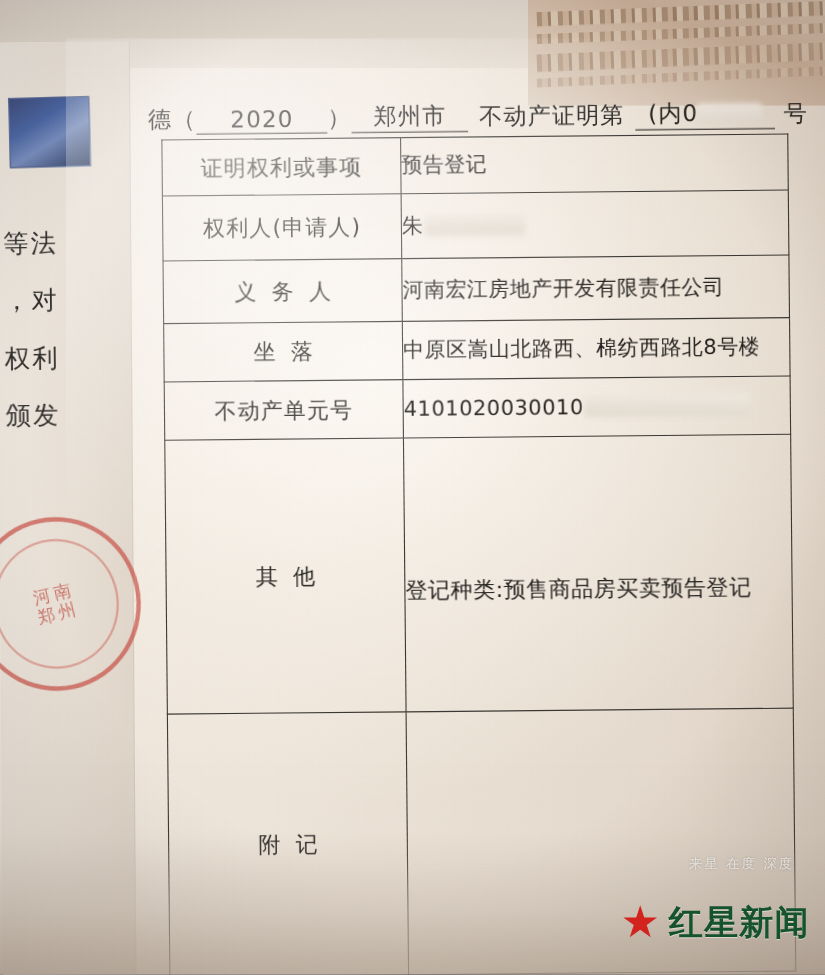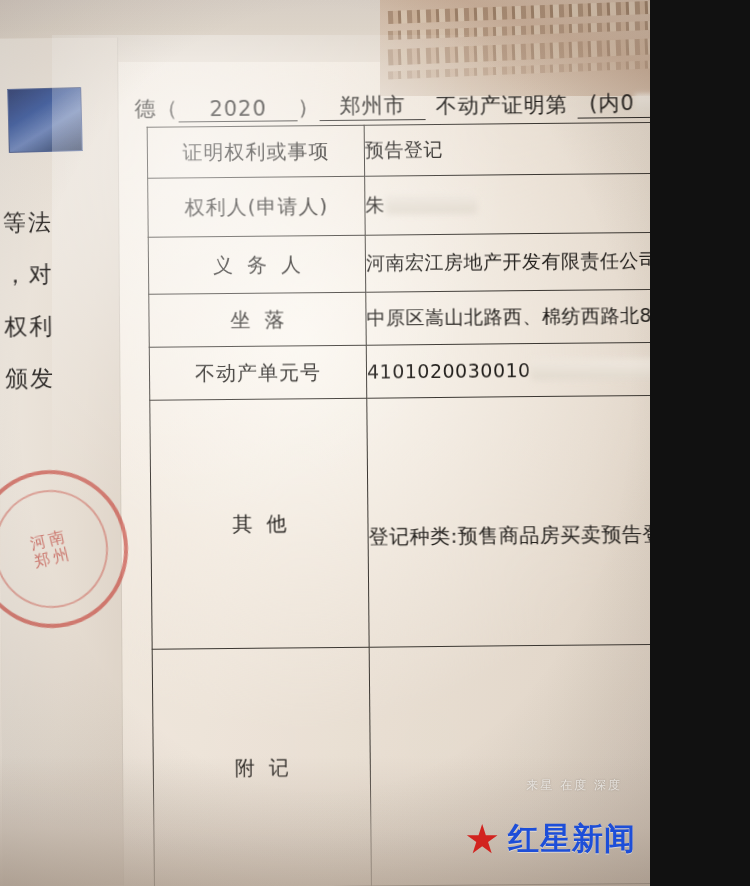--- a/index.html
+++ b/index.html
@@ -2,21 +2,21 @@
 <html><head>
 <meta charset="utf-8">
 <style>
   html, body {
     margin: 0;
     padding: 0;
     background: #111;
   }
   #page {
     position: relative;
-    width: 650px;
+    width: 750px;
     height: 886px;
     overflow: hidden;
     font-family: "Liberation Sans", sans-serif;
     background: #cfc3b8;
   }
 
   
   .bg-base {
     position: absolute;
     inset: 0;
@@ -270,21 +270,21 @@
     align-items: center;
     gap: 8px;
   }
   .logo .star {
     color: #d2231f;
     font-size: 40px;
     line-height: 34px;
     font-family: "DejaVu Sans", sans-serif;
   }
   .logo .ltxt {
-    color: #1d4ed8;
+    color: #14532d;
     font-size: 31px;
     font-weight: bold;
     letter-spacing: 1px;
     font-family: "DejaVu Sans", sans-serif;
     text-shadow: 0 1px 0 rgba(255,255,255,0.45);
   }
   .watermark {
     position: absolute;
     right: 28px;
     bottom: 92px;

